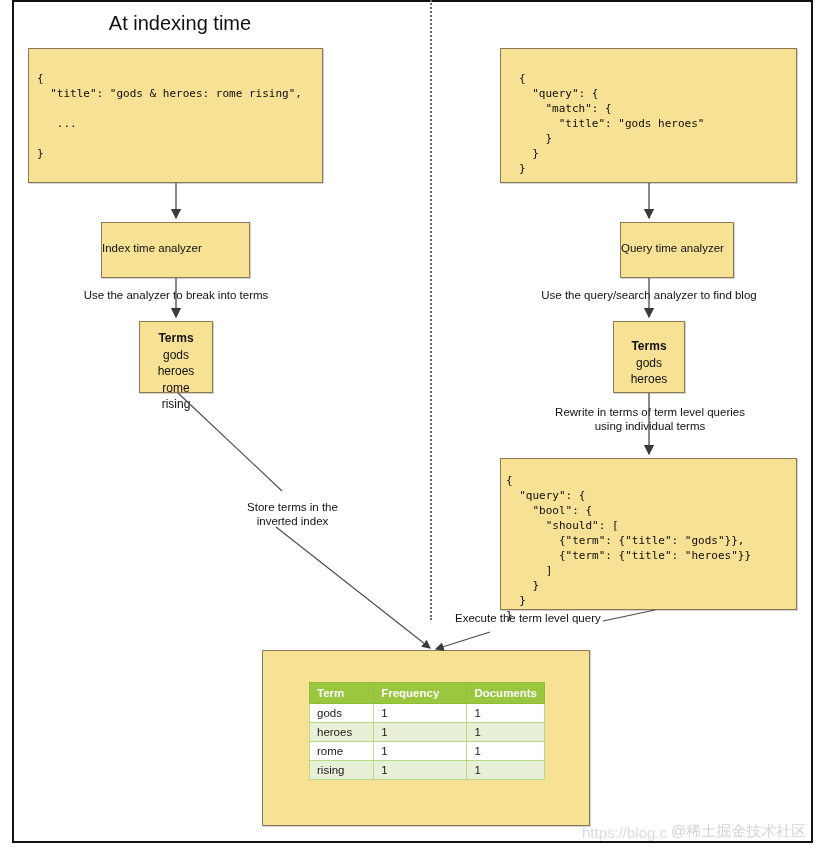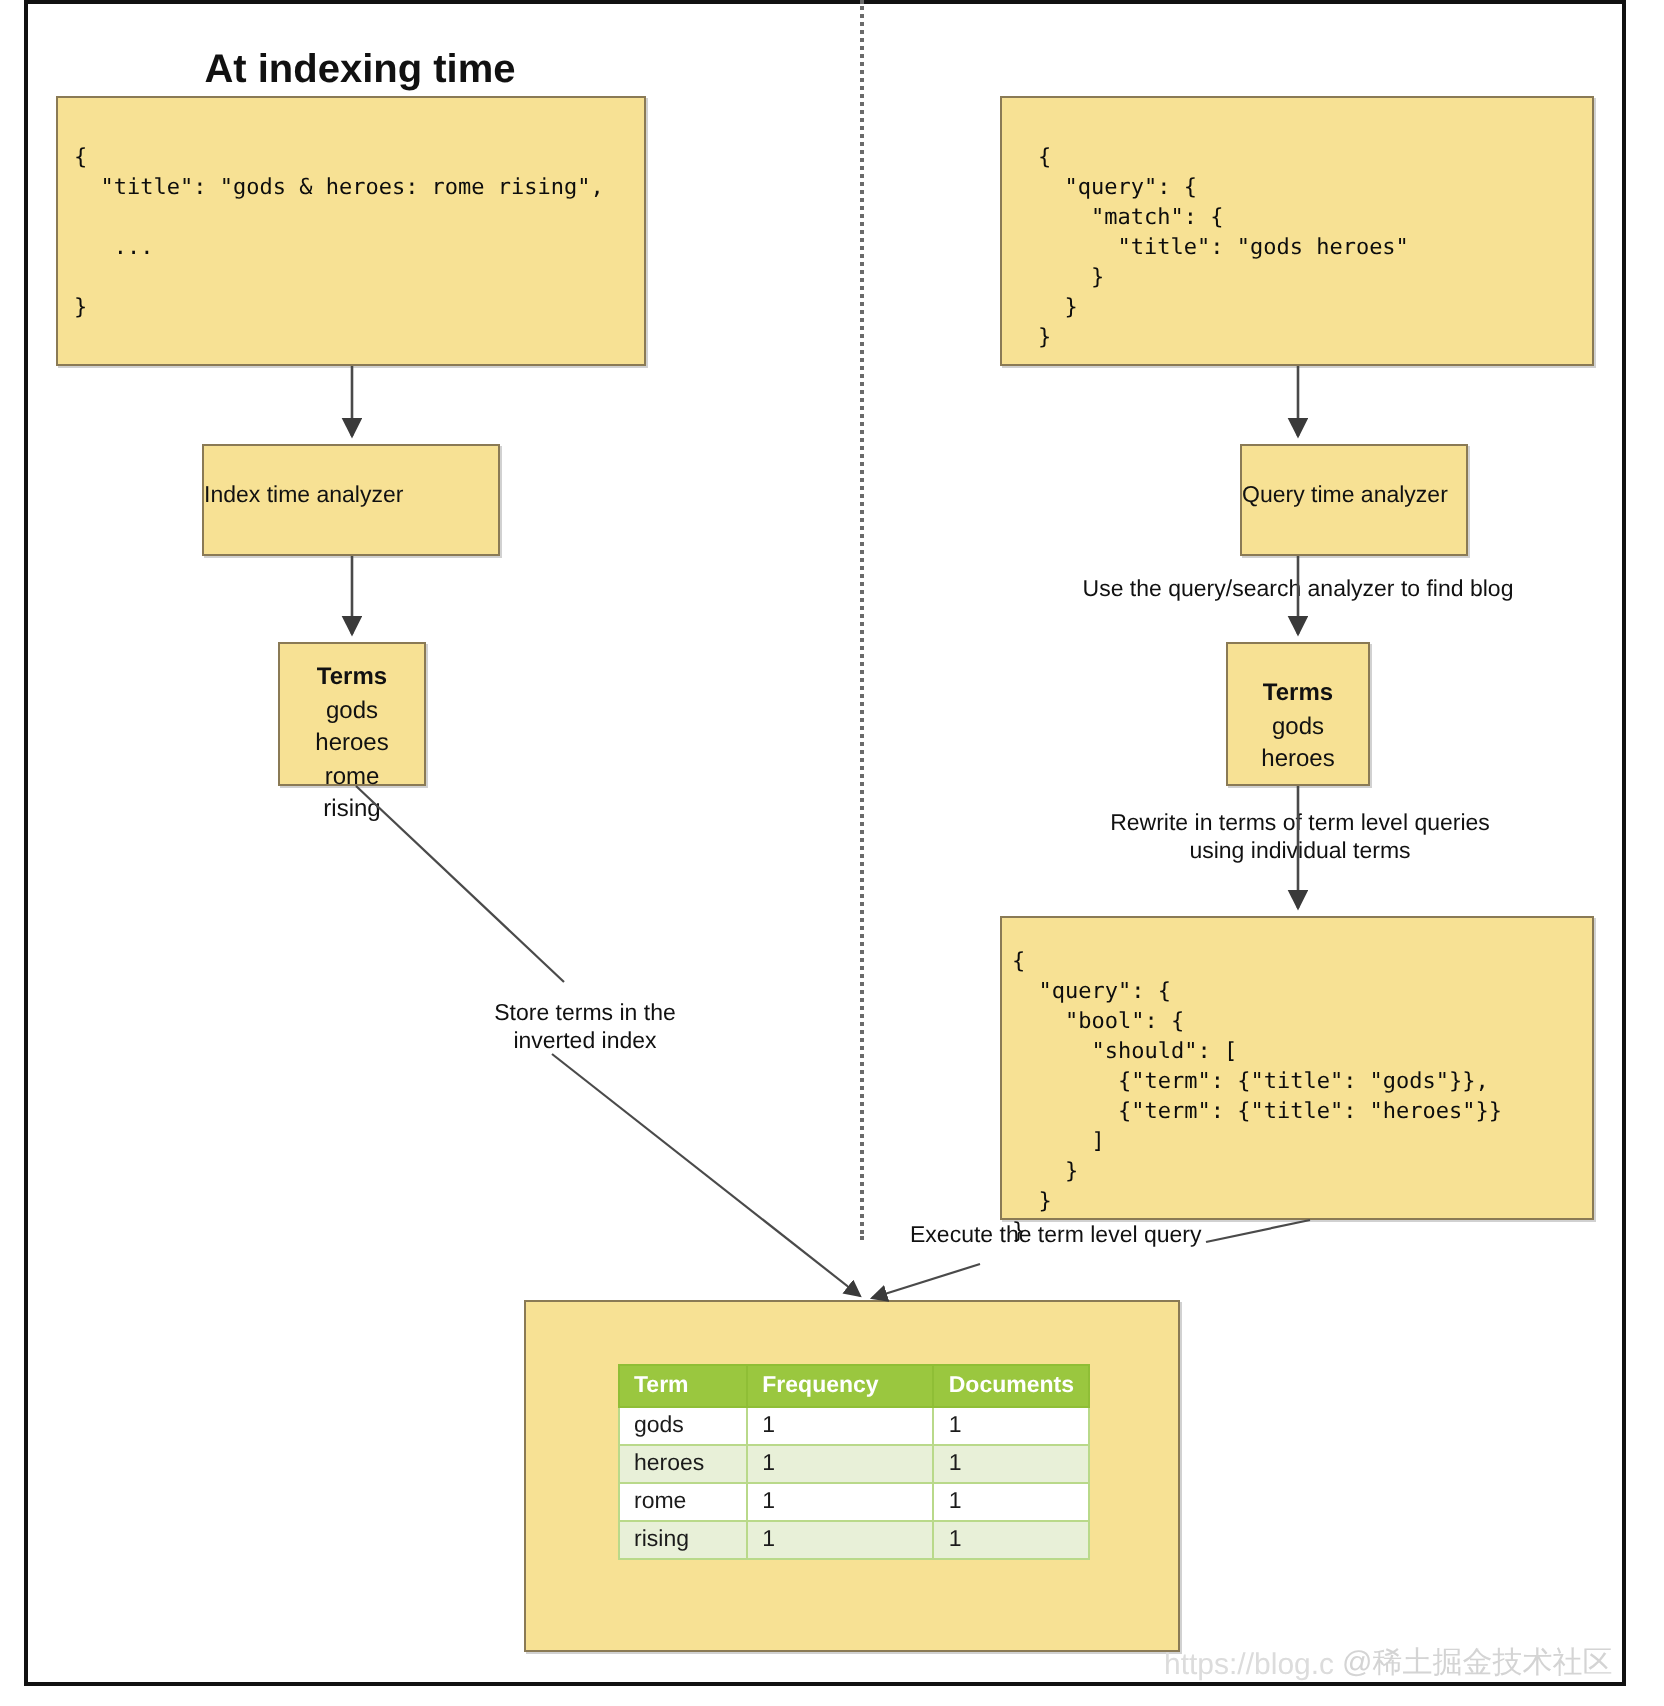--- a/index.html
+++ b/index.html
@@ -119,35 +119,36 @@
 </style>
 </head>
 <body>
 
 <div id="canvas">
 
   <div id="frame"></div>
 
   <div id="divider"></div>
 
-  <div class="col-title" style="left:45px; top:24px; width:270px;font-weight:bold;">At indexing time</div>
+  <div class="col-title" style="left:45px; top:12px; width:270px;">At indexing time</div>
 
   <div class="ybox" style="left:28px; top:48px; width:295px; height:135px;">
     <pre class="code" style="padding:22px 0 0 8px;">{
   "title": "gods &amp; heroes: rome rising",
 
    ...
 
 }</pre>
   </div>
 
   <div class="ybox" style="left:101px; top:222px; width:149px; height:56px;">
     <div class="boxlabel" style="top:19px;">Index time analyzer</div>
   </div>
 
+  <div class="edge-label" style="left:46px; top:288px; width:260px;">Use the analyzer to break into terms</div>
 
   <div class="ybox" style="left:139px; top:321px; width:74px; height:72px;">
     <div class="termsbox-inner">
       <div class="hdr">Terms</div>
       <div>gods</div>
       <div>heroes</div>
       <div>rome</div>
       <div>rising</div>
     </div>
   </div>

